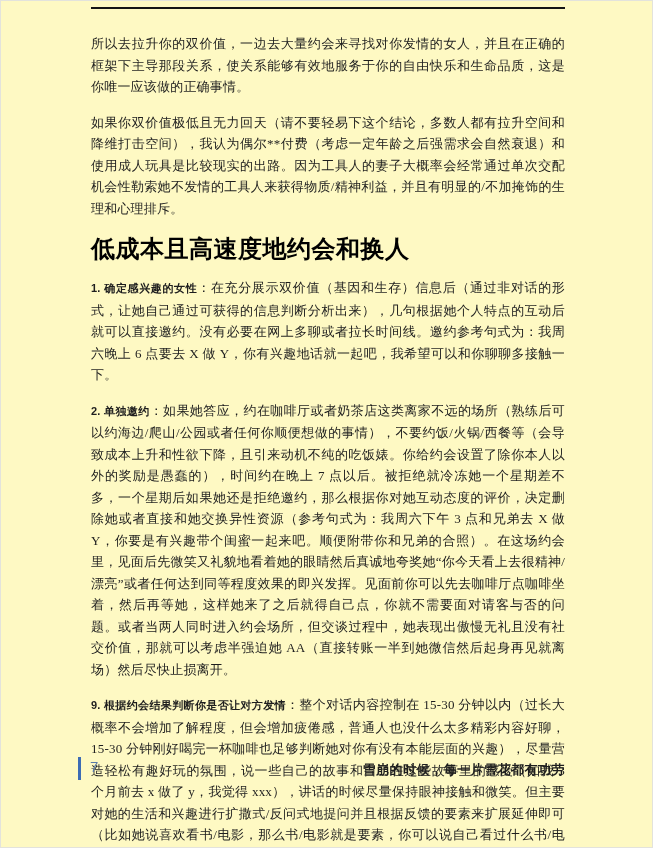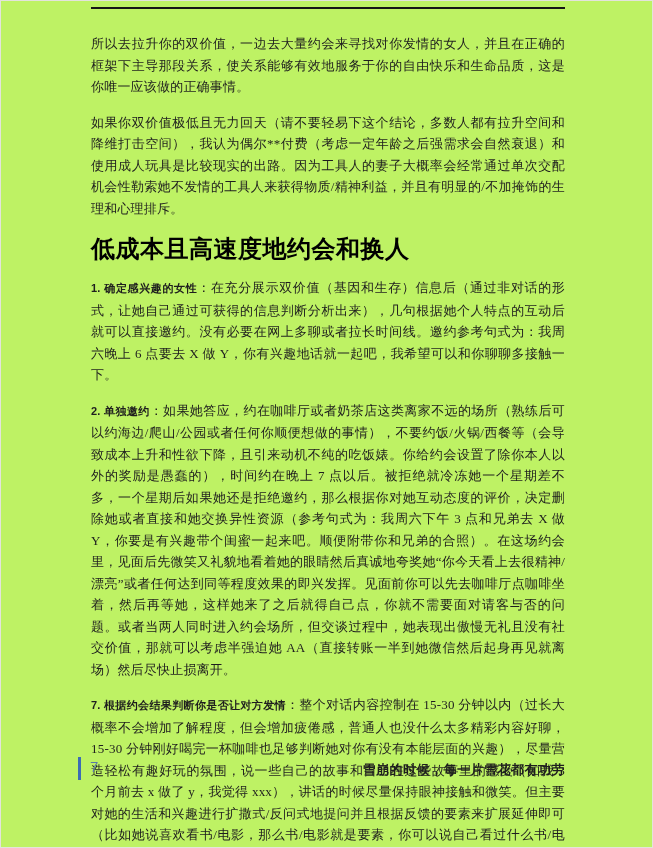--- a/index.html
+++ b/index.html
@@ -1,20 +1,20 @@
 <!DOCTYPE html>
 <html><head>
 <meta charset="utf-8">
 <style>
   html, body { margin: 0; padding: 0; background: #ffffff; }
   .page {
     position: relative;
     width: 651px;
     height: 846px;
-    background: #bef264;
+    background: #fef9c3;
     border: 1px solid #e3e3dc;
     overflow: hidden;
     font-family: "Liberation Serif", "DejaVu Serif", serif;
     color: #1e1e1e;
   }
   .content {
     position: absolute;
     left: 90px;
     top: 0;
     width: 474px;
@@ -92,21 +92,21 @@
     <p class="first">所以去拉升你的双价值，一边去大量约会来寻找对你发情的女人，并且在正确的框架下主导那段关系，使关系能够有效地服务于你的自由快乐和生命品质，这是你唯一应该做的正确事情。</p>
 
     <p>如果你双价值极低且无力回天（请不要轻易下这个结论，多数人都有拉升空间和降维打击空间），我认为偶尔**付费（考虑一定年龄之后强需求会自然衰退）和使用成人玩具是比较现实的出路。因为工具人的妻子大概率会经常通过单次交配机会性勒索她不发情的工具人来获得物质/精神利益，并且有明显的/不加掩饰的生理和心理排斥。</p>
 
     <h1>低成本且高速度地约会和换人</h1>
 
     <p><span class="item-label">1. 确定感兴趣的女性</span><span>：在充分展示双价值（基因和生存）信息后（通过非对话的形式，让她自己通过可获得的信息判断分析出来），几句根据她个人特点的互动后就可以直接邀约。没有必要在网上多聊或者拉长时间线。邀约参考句式为：我周六晚上 6 点要去 X 做 Y，你有兴趣地话就一起吧，我希望可以和你聊聊多接触一下。</span></p>
 
     <p><span class="item-label">2. 单独邀约</span><span>：如果她答应，约在咖啡厅或者奶茶店这类离家不远的场所（熟练后可以约海边/爬山/公园或者任何你顺便想做的事情），不要约饭/火锅/西餐等（会导致成本上升和性欲下降，且引来动机不纯的吃饭婊。你给约会设置了除你本人以外的奖励是愚蠢的），时间约在晚上 7 点以后。被拒绝就冷冻她一个星期差不多，一个星期后如果她还是拒绝邀约，那么根据你对她互动态度的评价，决定删除她或者直接和她交换异性资源（参考句式为：我周六下午 3 点和兄弟去 X 做 Y，你要是有兴趣带个闺蜜一起来吧。顺便附带你和兄弟的合照）。在这场约会里，见面后先微笑又礼貌地看着她的眼睛然后真诚地夸奖她“你今天看上去很精神/漂亮”或者任何达到同等程度效果的即兴发挥。见面前你可以先去咖啡厅点咖啡坐着，然后再等她，这样她来了之后就得自己点，你就不需要面对请客与否的问题。或者当两人同时进入约会场所，但交谈过程中，她表现出傲慢无礼且没有社交价值，那就可以考虑半强迫她 AA（直接转账一半到她微信然后起身再见就离场）然后尽快止损离开。</span></p>
 
-    <p><span class="item-label">7. 根据约会结果判断你是否让对方发情</span><span>：整个对话内容控制在 15-30 分钟以内（过长大概率不会增加了解程度，但会增加疲倦感，普通人也没什么太多精彩内容好聊，15-30 分钟刚好喝完一杯咖啡也足够判断她对你有没有本能层面的兴趣），尽量营造轻松有趣好玩的氛围，说一些自己的故事和自己在这些故事里的感受（如我 3 个月前去 x 做了 y，我觉得 xxx），讲话的时候尽量保持眼神接触和微笑。但主要对她的生活和兴趣进行扩撒式/反问式地提问并且根据反馈的要素来扩展延伸即可（比如她说喜欢看书/电影，那么书/电影就是要素，你可以说自己看过什么书/电影，最喜欢的书/电影和原因等）。如果你已经按</span></p>
+    <p><span class="item-label">9. 根据约会结果判断你是否让对方发情</span><span>：整个对话内容控制在 15-30 分钟以内（过长大概率不会增加了解程度，但会增加疲倦感，普通人也没什么太多精彩内容好聊，15-30 分钟刚好喝完一杯咖啡也足够判断她对你有没有本能层面的兴趣），尽量营造轻松有趣好玩的氛围，说一些自己的故事和自己在这些故事里的感受（如我 3 个月前去 x 做了 y，我觉得 xxx），讲话的时候尽量保持眼神接触和微笑。但主要对她的生活和兴趣进行扩撒式/反问式地提问并且根据反馈的要素来扩展延伸即可（比如她说喜欢看书/电影，那么书/电影就是要素，你可以说自己看过什么书/电影，最喜欢的书/电影和原因等）。如果你已经按</span></p>
   </div>
 
   <div class="footer">
     <div class="pagenum-bar"></div>
     <span class="pagenum">7</span>
     <div class="footer-slogan">雪崩的时候，每一片雪花都有功劳</div>
   </div>
 </div>
 
 </body></html>

